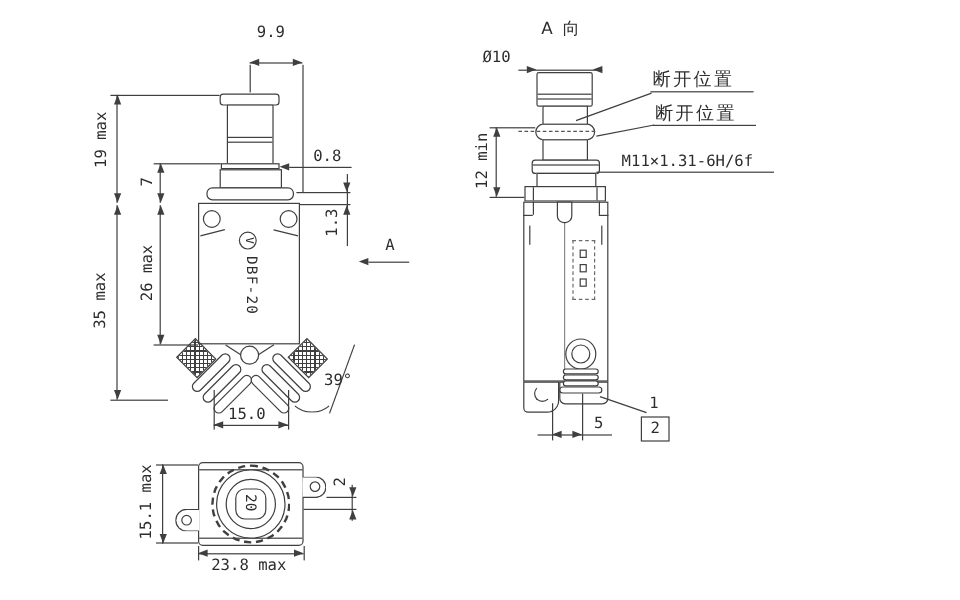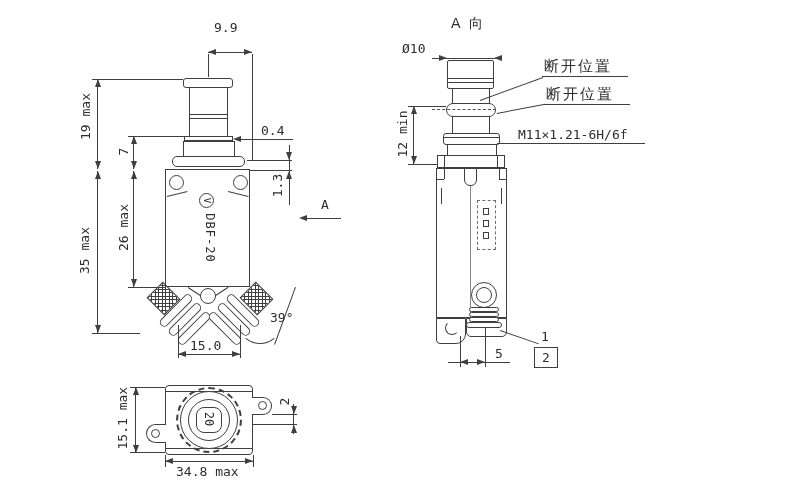--- a/index.html
+++ b/index.html
@@ -67,21 +67,21 @@
     <div class="bx" style="left:222px;top:306px;width:42px;height:9px;border-radius:5px;transform:rotate(45deg)"></div>
     <div class="hatch" style="left:244px;top:287px;width:25px;height:23px;transform:rotate(45deg)"></div>
 
     <span class="t" style="left:214px;top:20px">9.9</span>
     <div class="hl" style="left:208px;top:52px;width:44px"></div>
     <div class="aL" style="left:208px;top:49px"></div>
     <div class="aR" style="left:244px;top:49px"></div>
     <div class="vl" style="left:208px;top:54px;height:23px"></div>
     <div class="vl" style="left:252px;top:54px;height:106px"></div>
 
-    <span class="t" style="left:261px;top:123px">0.4</span>
+    <span class="t" style="left:261px;top:123px">0.8</span>
     <div class="hl" style="left:241px;top:139px;width:52px"></div>
     <div class="aL" style="left:233px;top:136px"></div>
 
     <div class="hl" style="left:247px;top:160px;width:45px"></div>
     <div class="hl" style="left:250px;top:170px;width:42px"></div>
     <div class="vl" style="left:289px;top:145px;height:60px"></div>
     <div class="aD" style="left:286px;top:152px"></div>
     <div class="aU" style="left:286px;top:171px"></div>
     <span class="t rt ctr" style="left:263px;top:178px;width:28px">1.3</span>
 
@@ -144,21 +144,21 @@
     <div class="vl" style="left:135px;top:387px;height:66px"></div>
     <div class="aU" style="left:133px;top:387px"></div>
     <div class="aD" style="left:133px;top:445px"></div>
     <span class="t rt ctr" style="left:92px;top:412px;width:60px">15.1 max</span>
 
     <div class="vl" style="left:165px;top:455px;height:12px"></div>
     <div class="vl" style="left:253px;top:455px;height:12px"></div>
     <div class="hl" style="left:165px;top:461px;width:88px"></div>
     <div class="aL" style="left:165px;top:458px"></div>
     <div class="aR" style="left:245px;top:458px"></div>
-    <span class="t" style="left:176px;top:464px">34.8 max</span>
+    <span class="t" style="left:176px;top:464px">23.8 max</span>
 
     <div class="hl" style="left:272px;top:414px;width:25px"></div>
     <div class="hl" style="left:253px;top:424px;width:44px"></div>
     <div class="vl" style="left:293px;top:404px;height:30px"></div>
     <div class="aD" style="left:291px;top:406px"></div>
     <div class="aU" style="left:291px;top:425px"></div>
     <span class="t rt ctr" style="left:278px;top:394px;width:12px">2</span>
   </div>
 
   <div>
@@ -215,21 +215,21 @@
     <div class="aD" style="left:411px;top:156px"></div>
     <span class="t rt ctr" style="left:379px;top:127px;width:46px">12 min</span>
 
     <span class="t cjk" style="left:544px;top:57px">断开位置</span>
     <div class="hl" style="left:542px;top:76px;width:86px"></div>
     <div class="hl" style="left:480px;top:100px;width:67px;transform:rotate(-20deg);transform-origin:left center"></div>
     <span class="t cjk" style="left:546px;top:85px">断开位置</span>
     <div class="hl" style="left:544px;top:104px;width:86px"></div>
     <div class="hl" style="left:497px;top:113px;width:49px;transform:rotate(-11deg);transform-origin:left center"></div>
 
-    <span class="t" style="left:518px;top:127px">M11×1.21-6H/6f</span>
+    <span class="t" style="left:518px;top:127px">M11×1.31-6H/6f</span>
     <div class="hl" style="left:497px;top:143px;width:148px"></div>
 
     <div class="vl" style="left:460px;top:336px;height:31px"></div>
     <div class="vl" style="left:485px;top:328px;height:39px"></div>
     <div class="hl" style="left:448px;top:362px;width:62px"></div>
     <div class="aL" style="left:460px;top:359px"></div>
     <div class="aR" style="left:477px;top:359px"></div>
     <span class="t" style="left:495px;top:346px">5</span>
 
     <div class="hl" style="left:500px;top:330px;width:41px;transform:rotate(19deg);transform-origin:left center"></div>

